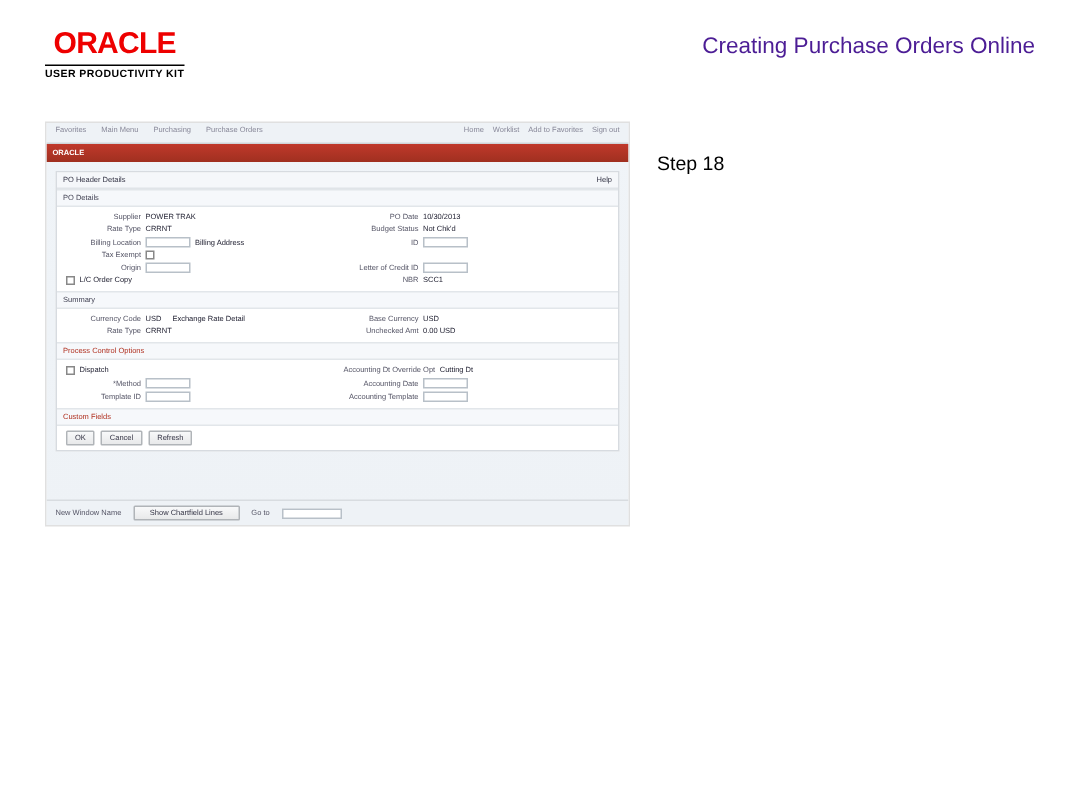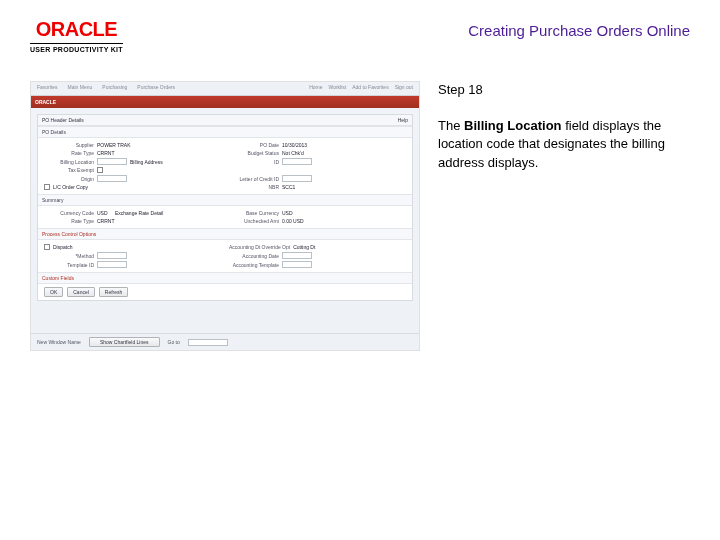--- a/index.html
+++ b/index.html
@@ -118,20 +118,21 @@
     position:absolute; bottom:0; left:0; right:0;
     display:flex; gap:8px; align-items:center;
     padding:3px 6px; border-top:1px solid #d8dce0; background:#eef2f6;
     font-size:5px; color:#556;
   }
   .ss-foot .ss-btn { padding:1px 10px; }
   .right-col {
     flex: 1;
     font-size: 13px;
     line-height: 1.4;
+    margin-top: 19px;
   }
   .step-label { margin-bottom: 18px; }
   .instruction b { font-weight: bold; }
 </style>
 </head>
 <body>
 
 <div class="header">
   <div class="logo-box">
     <div class="logo-main">ORACLE</div>
@@ -267,17 +268,14 @@
     <div class="ss-foot">
       <span>New Window Name</span>
       <span class="ss-btn">Show Chartfield Lines</span>
       <span>Go to</span>
       <span class="ss-inp" style="min-width:40px"></span>
     </div>
   </div>
 
   <div class="right-col">
     <div class="step-label">Step 18</div>
-    <div class="instruction">
-      <span>The </span><b>Billing Location</b><span> field displays the location code that designates the billing address displays.</span>
-    </div>
   </div>
 </div>
 
 </body></html>

